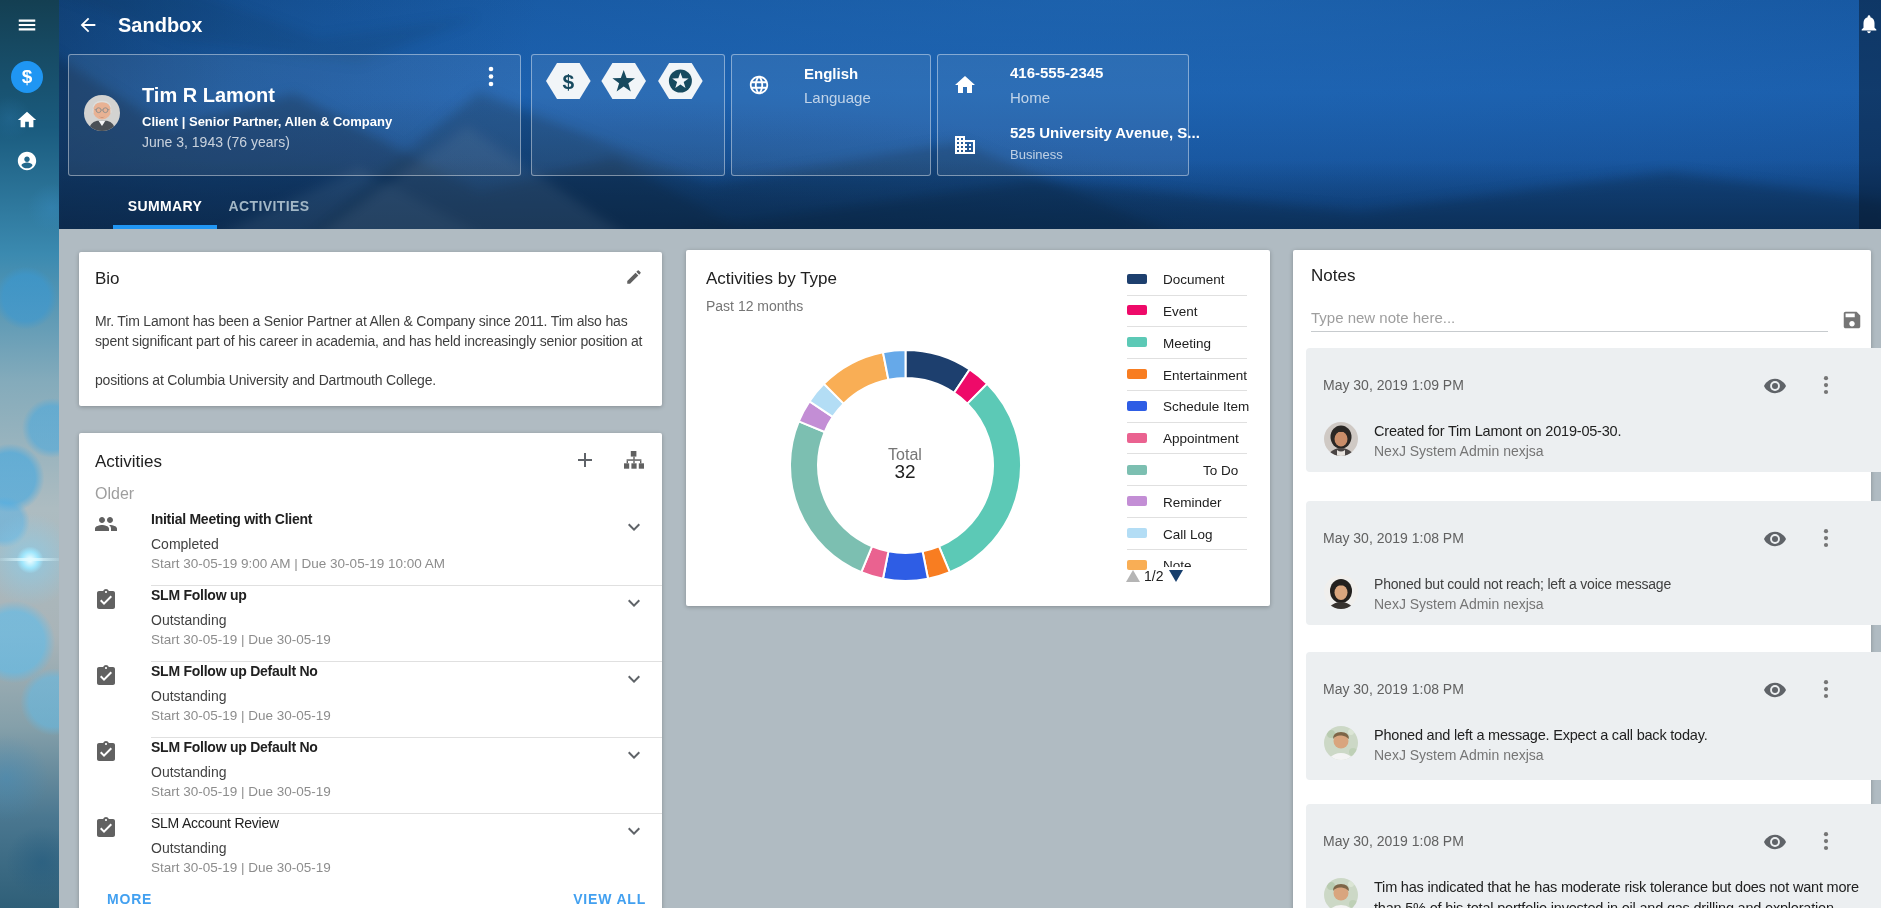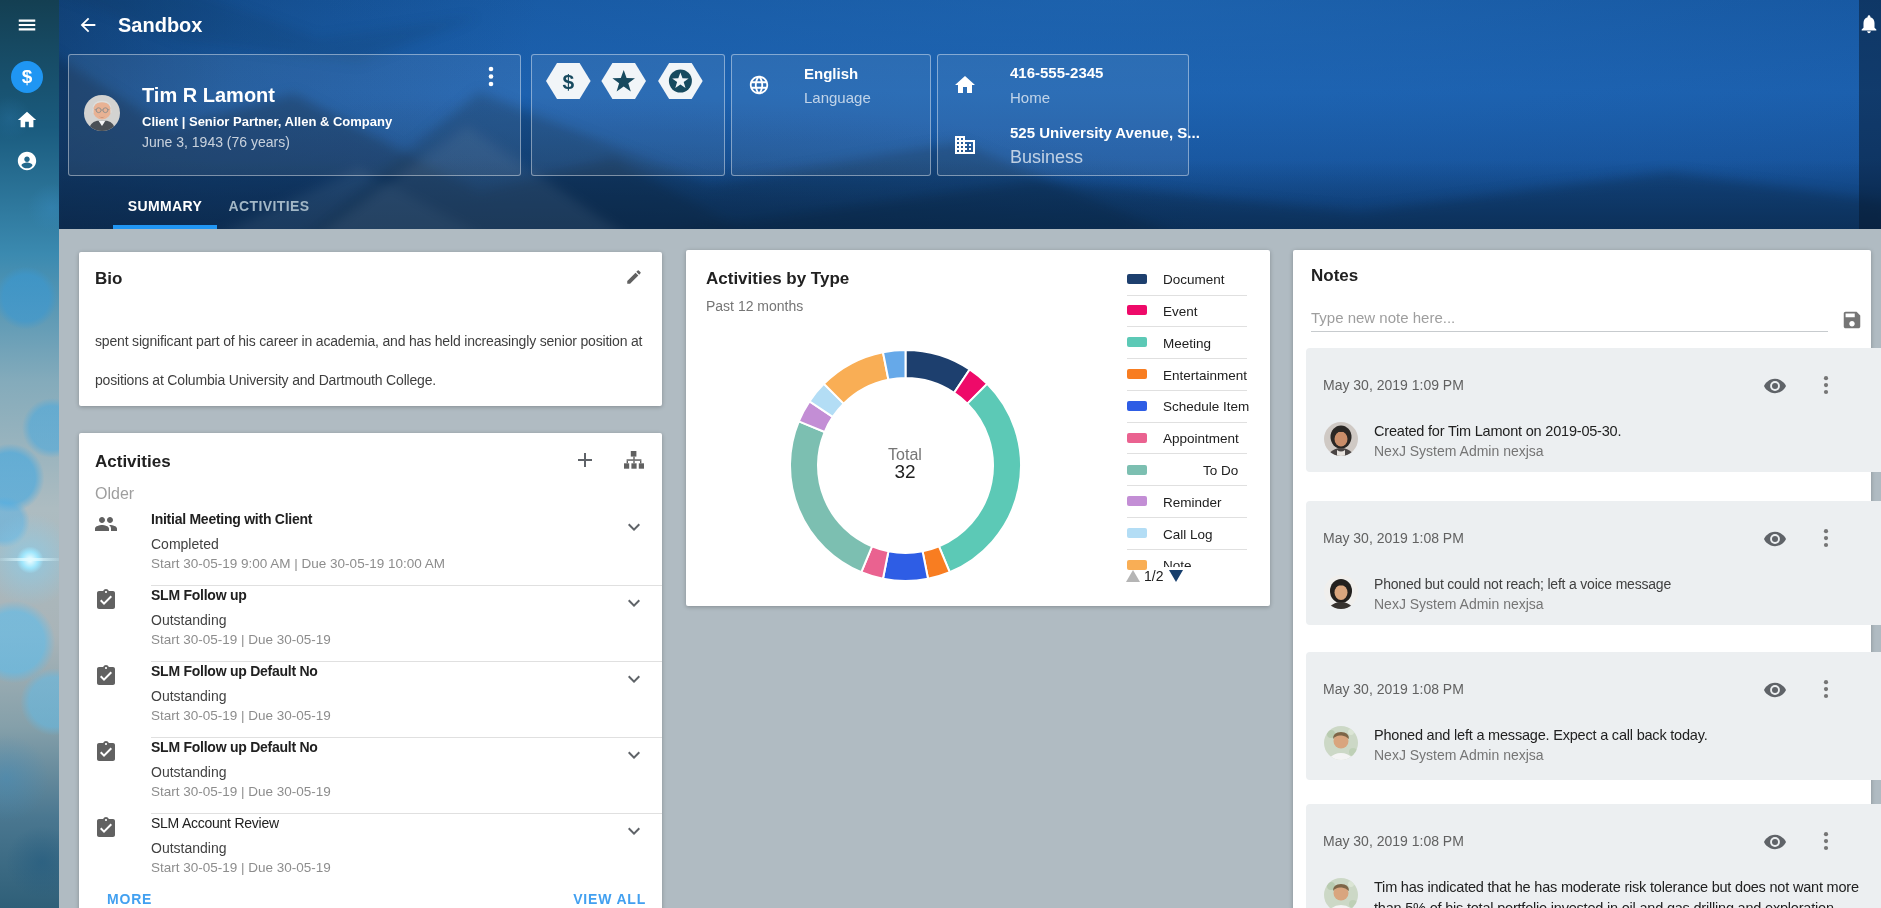--- a/index.html
+++ b/index.html
@@ -38,21 +38,21 @@
  linear-gradient(to bottom, #14539c 0%, #1a5dab 40%, #18559e 68%, #134e93 100%);
 }
 #ridges { position:absolute; left:-10px; top:-10px; filter:blur(6px); }
 #rail { position:absolute; left:1800px; top:0; width:22px; height:229px; background:rgba(6,22,42,.5); }
 
 .hcard { position:absolute; top:54px; height:122px; border:1px solid rgba(255,255,255,.42); border-radius:3px; background:rgba(255,255,255,.07); }
 
 
 #content { position:absolute; left:59px; top:229px; width:1822px; height:679px; background:#b0bbc2; }
 .card { position:absolute; background:#fff; border-radius:2px; box-shadow:0 1px 4px rgba(0,0,0,.25); }
-.ctitle { font-size:17px; font-weight:bold; color:#212121; }
+.ctitle { font-size:17px; font-weight:normal; color:#212121; }
 .note { position:absolute; left:13px; width:656px; background:#eceff1; border-radius:4px; }
 .sep { position:absolute; height:1px; background:#e0e0e0; }
 .biotext { font-size:14px; color:#3f3f3f; letter-spacing:-.18px; }
 </style>
 </head>
 <body>
 <div id="stage">
   <div id="header">
     <svg id="ridges" width="1842" height="249" viewBox="-10 -10 1842 249">
       <polygon points="-10,52 110,128 235,94 420,192 555,158 700,239 -10,239" fill="rgba(13,40,70,.45)"></polygon>
@@ -121,21 +121,21 @@
     <div class="hcard" style="left:878px;width:252px;"></div>
     <svg class="abs" style="left:894px;top:73px" width="24" height="24" viewBox="0 0 24 24">
         <path d="M10 20v-6h4v6h5v-8h3L12 3 2 12h3v8z" fill="#fff"></path>
       </svg>
     <div class="abs" style="left:951px;top:64px;font-size:15px;font-weight:bold;color:#fff;">416-555-2345</div>
     <div class="abs" style="left:951px;top:89px;font-size:15px;color:rgba(255,255,255,.7);">Home</div>
     <svg class="abs" style="left:894px;top:133px" width="24" height="24" viewBox="0 0 24 24">
         <path d="M12 7V3H2v18h20V7H12zM6 19H4v-2h2v2zm0-4H4v-2h2v2zm0-4H4V9h2v2zm0-4H4V5h2v2zm4 12H8v-2h2v2zm0-4H8v-2h2v2zm0-4H8V9h2v2zm0-4H8V5h2v2zm10 12h-8v-2h2v-2h-2v-2h2v-2h-2V9h8v10zm-2-8h-2v2h2v-2zm0 4h-2v2h2v-2z" fill="#fff"></path>
       </svg>
     <div class="abs" style="left:951px;top:124px;font-size:15px;font-weight:bold;color:#fff;">525 University Avenue, S...</div>
-    <div class="abs" style="left:951px;top:147px;font-size:18px;color:rgba(255,255,255,.7);">Business</div>
+    <div class="abs" style="left:951px;top:147px;font-size:13px;color:rgba(255,255,255,.7);">Business</div>
 
     <div class="abs" style="left:54px;top:190px;width:104px;text-align:center;font-size:14px;font-weight:bold;color:#fff;letter-spacing:.4px;line-height:33px;">SUMMARY</div>
     <div class="abs" style="left:158px;top:190px;width:104px;text-align:center;font-size:14px;font-weight:bold;color:#a2b7c6;letter-spacing:.4px;line-height:33px;">ACTIVITIES</div>
     <div class="abs" style="left:54px;top:225px;width:104px;height:4px;background:#2196f3;"></div>
   </div>
   <div id="sidebar">
     <div class="streak"></div>
     <svg class="abs" style="left:16px;top:14px" width="22" height="22" viewBox="0 0 24 24">
         <path d="M3 6h18v2.4H3zm0 4.8h18v2.4H3zm0 4.8h18v2.4H3z" fill="#fff"></path>
       </svg>
@@ -147,20 +147,21 @@
         <path d="M12 2C6.48 2 2 6.48 2 12s4.48 10 10 10 10-4.48 10-10S17.52 2 12 2zm0 5c1.66 0 3 1.34 3 3s-1.34 3-3 3-3-1.34-3-3 1.34-3 3-3zm0 13c-2.5 0-4.71-1.28-6-3.22.03-1.99 4-3.08 6-3.08 1.99 0 5.97 1.09 6 3.08-1.29 1.94-3.5 3.22-6 3.22z" fill="#fff"></path>
       </svg>
   </div>
   <div id="content">
 
     <div class="card" style="left:20px;top:23px;width:583px;height:154px;"></div>
     <div class="abs ctitle" style="left:36px;top:40px;">Bio</div>
     <svg class="abs" style="left:566px;top:39px" width="18" height="18" viewBox="0 0 24 24">
         <path d="M3 17.25V21h3.75L17.81 9.94l-3.75-3.75L3 17.25zM20.71 7.04c.39-.39.39-1.02 0-1.41l-2.34-2.34a.9959.9959 0 0 0-1.41 0l-1.83 1.83 3.75 3.75 1.83-1.83z" fill="#616161"></path>
       </svg>
+    <div class="abs biotext" style="left:36px;top:84px;">Mr. Tim Lamont has been a Senior Partner at Allen &amp; Company since 2011. Tim also has</div>
     <div class="abs biotext" style="left:36px;top:104px;">spent significant part of his career in academia, and has held increasingly senior position at</div>
     <div class="abs biotext" style="left:36px;top:143px;">positions at Columbia University and Dartmouth College.</div>
 
     <div class="card" style="left:20px;top:204px;width:583px;height:760px;"></div>
     <div class="abs ctitle" style="left:36px;top:223px;">Activities</div>
     <svg class="abs" style="left:514px;top:219px" width="24" height="24" viewBox="0 0 24 24">
         <path d="M19 13h-6v6h-2v-6H5v-2h6V5h2v6h6v2z" fill="#5f6368"></path>
       </svg>
     <svg class="abs" style="left:563px;top:220px" width="24" height="24" viewBox="0 0 24 24">
         <g fill="#616161">

